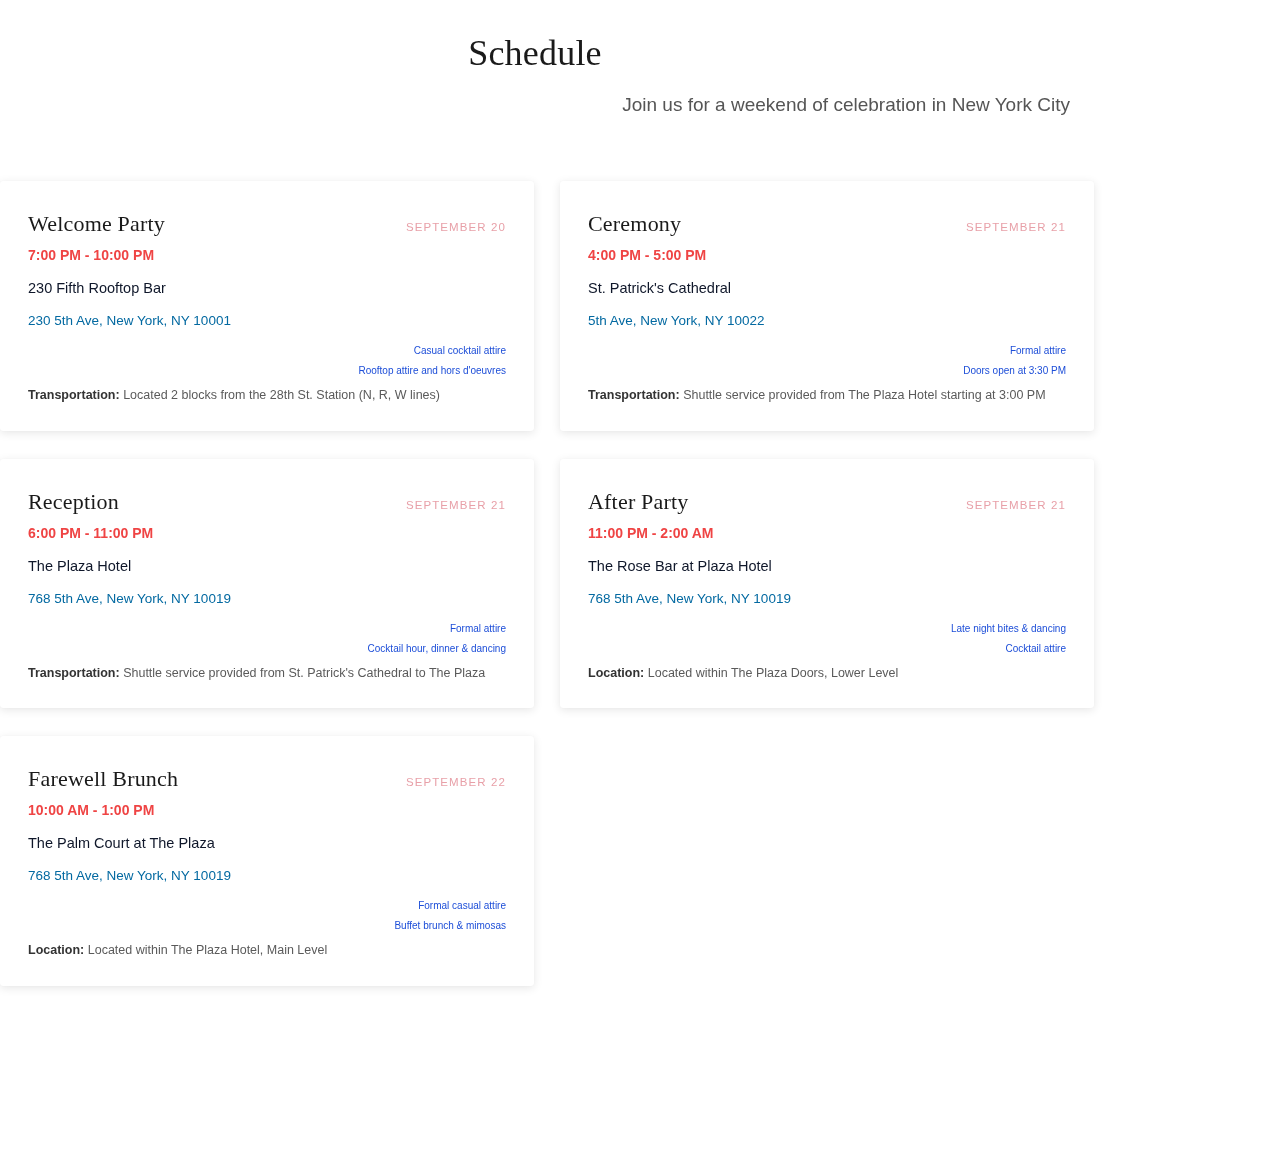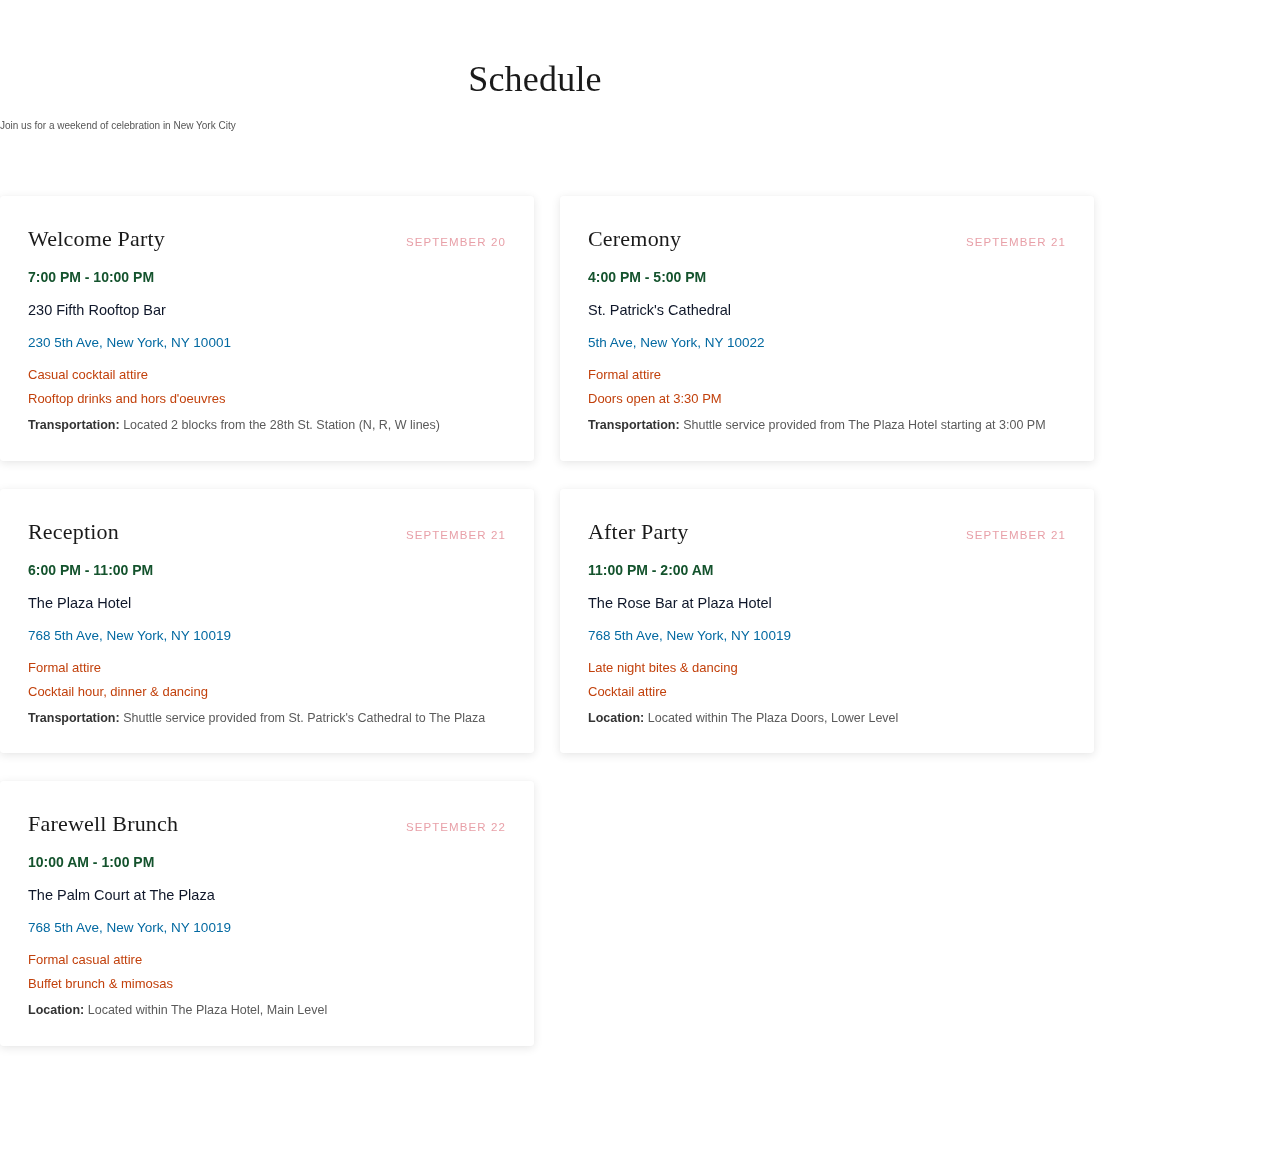--- a/index.html
+++ b/index.html
@@ -10,34 +10,34 @@
     width: 1266px;
   }
   body {
     font-family: "Liberation Sans", sans-serif;
     color: #333333;
     -webkit-font-smoothing: antialiased;
   }
   .page {
     width: 1070px;
     min-height: 1171px;
-    padding-top: 58px;
+    padding-top: 32px;
   }
   .page-title {
     font-family: "Liberation Serif", serif;
     font-size: 36px;
     font-weight: 400;
     text-align: center;
     color: #1a1a1a;
     margin: 0;
     letter-spacing: 0.2px;
   }
   .page-subtitle {
-    text-align: left;
-    font-size: 10px;
+    text-align: right;
+    font-size: 19px;
     color: #555555;
     margin: 20px 0 0 0;
     font-weight: 400;
   }
   .cards-grid {
     display: grid;
     grid-template-columns: 534px 534px;
     column-gap: 26px;
     row-gap: 28px;
     width: 1094px;
@@ -67,37 +67,38 @@
     font-size: 11.5px;
     letter-spacing: 1.1px;
     color: #e8a0a8;
     text-transform: uppercase;
     white-space: nowrap;
     text-align: right;
   }
   .card-time {
     font-size: 14px;
     font-weight: bold;
-    color: #14532d;
-    margin-top: 17px;
+    color: #ef4444;
+    margin-top: 10px;
   }
   .card-venue {
     font-size: 14.5px;
     color: #0f172a;
     margin-top: 17px;
   }
   .card-address {
     font-size: 13.5px;
     color: #0369a1;
     margin-top: 17px;
   }
   .card-detail {
-    font-size: 13px;
-    color: #c2410c;
+    font-size: 10px;
+    color: #1d4ed8;
     margin-top: 17px;
+    text-align: right;
   }
   .card-detail + .card-detail {
     margin-top: 9px;
   }
   .card-note {
     font-size: 12.5px;
     color: #5a5a5a;
     margin-top: 11px;
     line-height: 1.4;
   }
@@ -119,21 +120,21 @@
 
     <div class="event-card">
       <div class="card-head">
         <h2 class="card-title">Welcome Party</h2>
         <span class="card-date">SEPTEMBER 20</span>
       </div>
       <div class="card-time">7:00 PM - 10:00 PM</div>
       <div class="card-venue">230 Fifth Rooftop Bar</div>
       <div class="card-address">230 5th Ave, New York, NY 10001</div>
       <div class="card-detail">Casual cocktail attire</div>
-      <div class="card-detail">Rooftop drinks and hors d'oeuvres</div>
+      <div class="card-detail">Rooftop attire and hors d'oeuvres</div>
       <div class="card-note">
         <span class="note-label">Transportation:</span>
         <span>Located 2 blocks from the 28th St. Station (N, R, W lines)</span>
       </div>
     </div>
 
     <div class="event-card">
       <div class="card-head">
         <h2 class="card-title">Ceremony</h2>
         <span class="card-date">SEPTEMBER 21</span>

